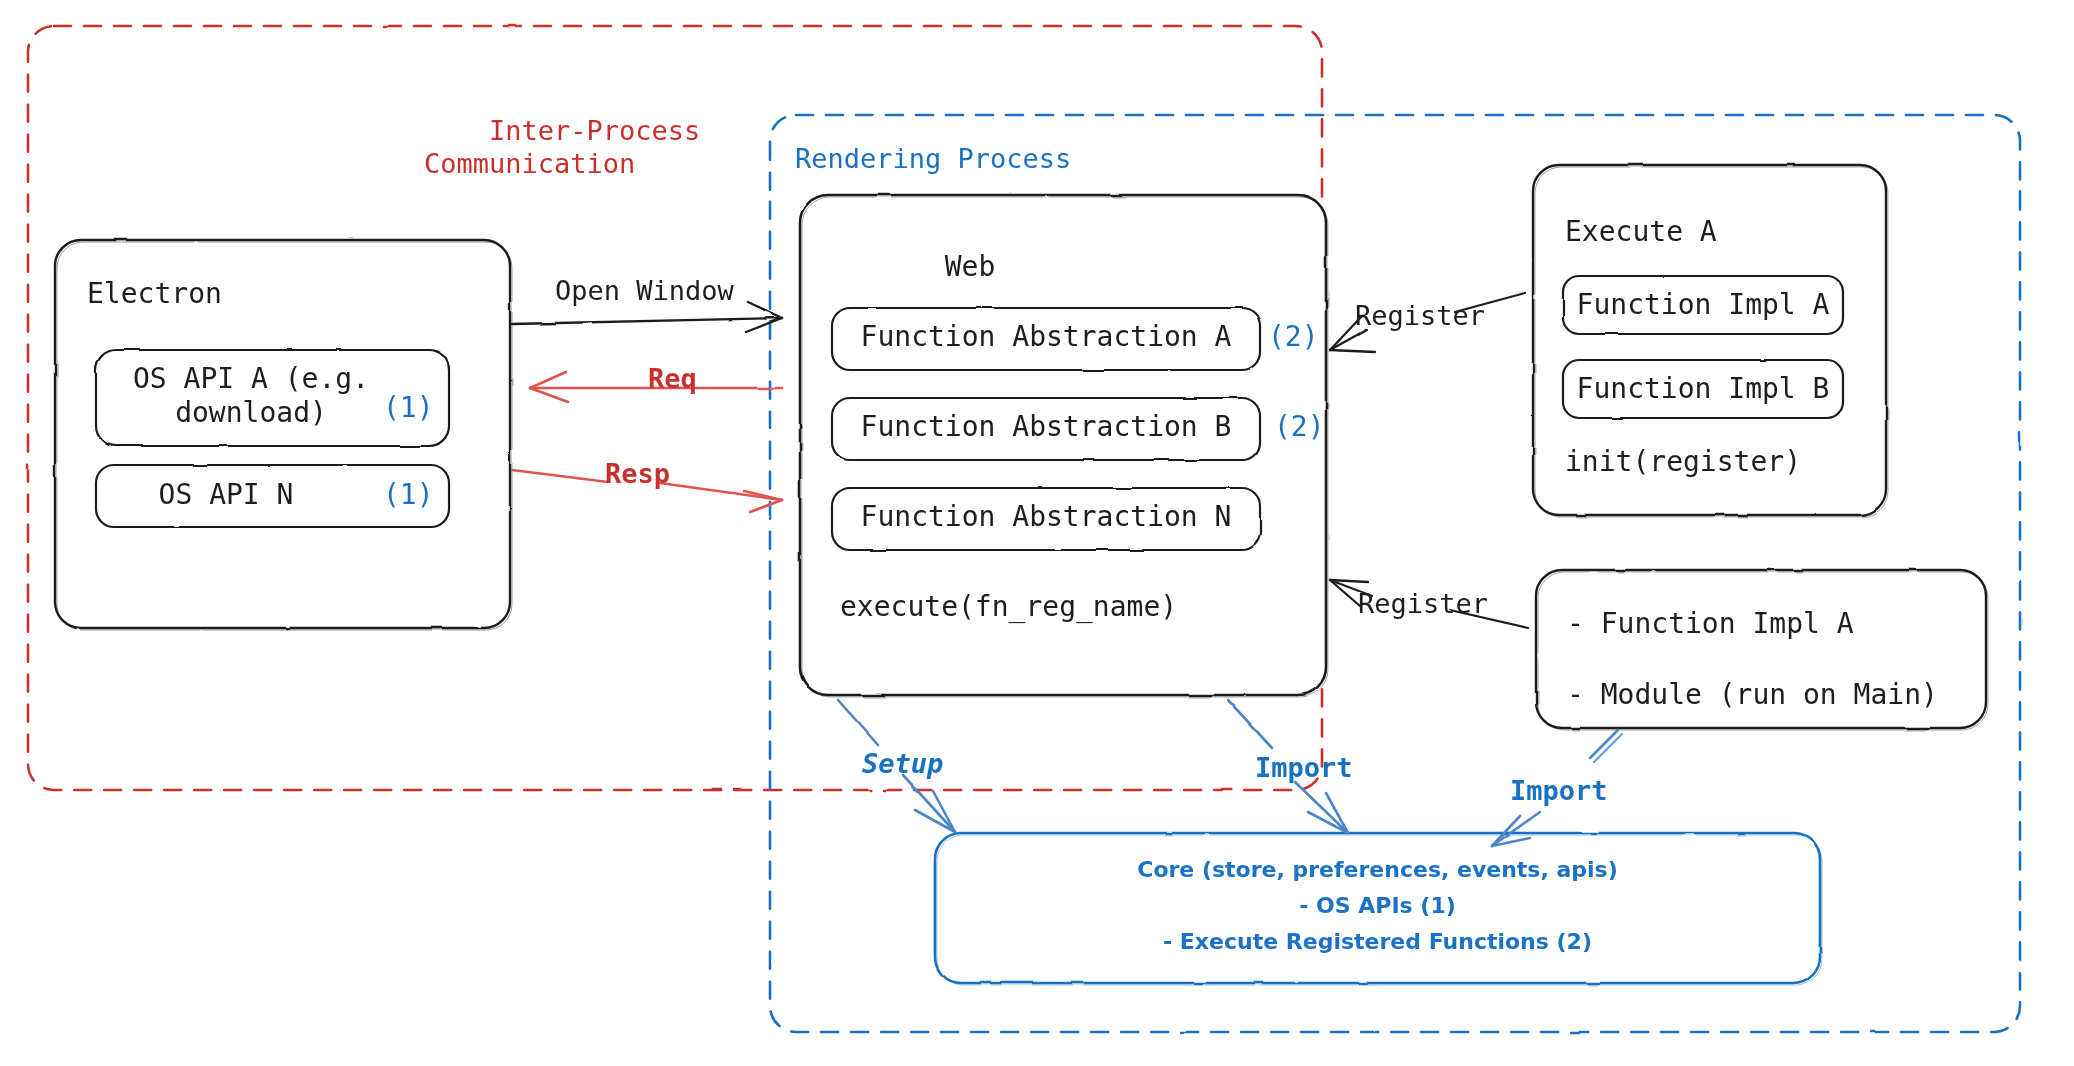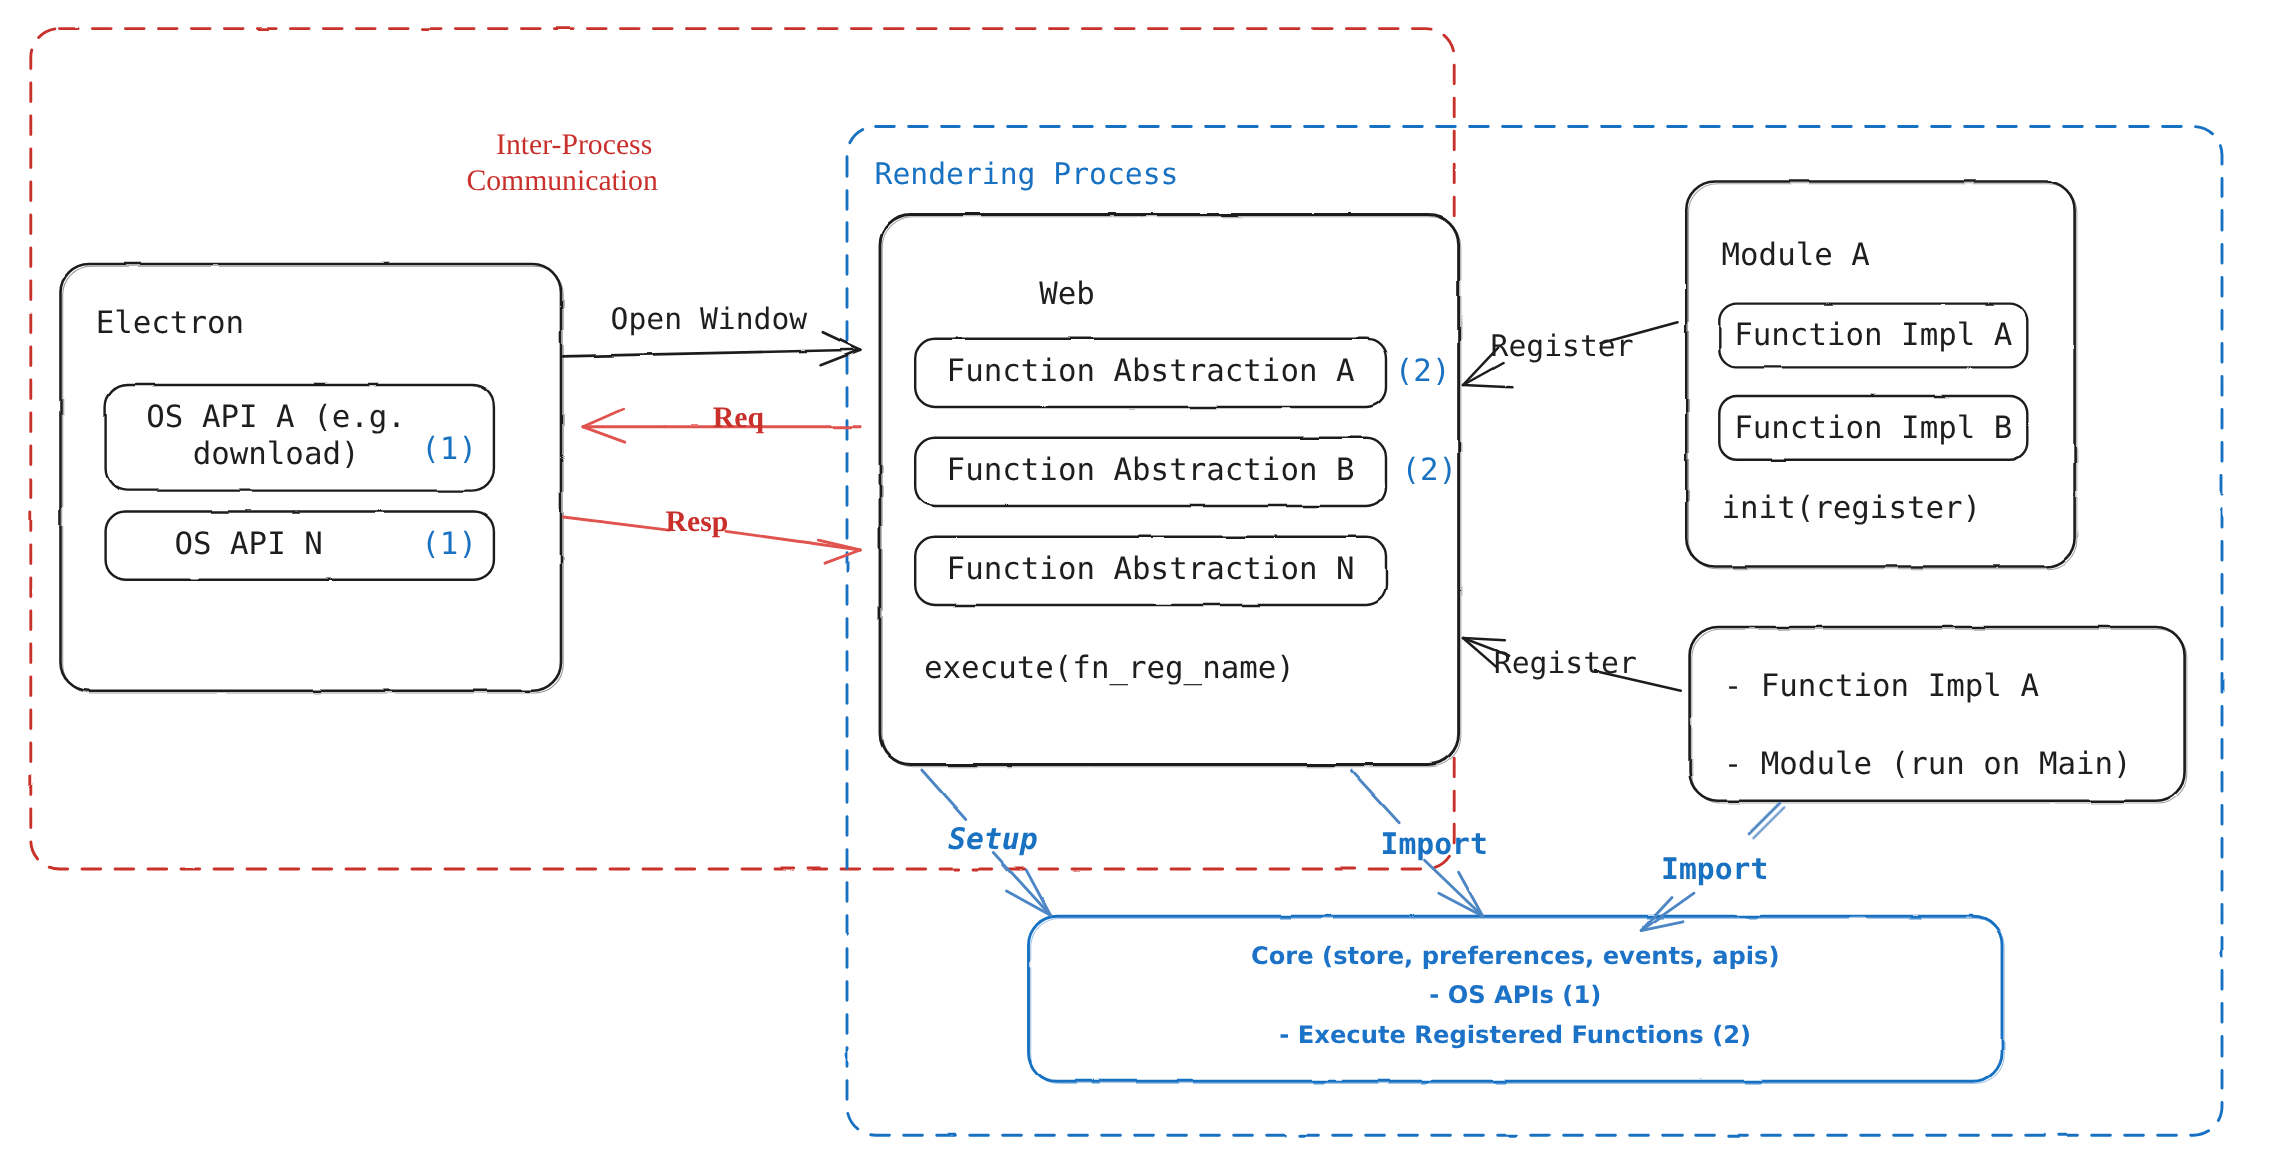--- a/index.html
+++ b/index.html
@@ -26,21 +26,21 @@
   .lbl {
     position: absolute;
     font-family: "DejaVu Sans Mono", "Liberation Mono", monospace;
     white-space: pre;
     line-height: 1.22;
     color: #1e1e1e;
   }
   .lbl.center { text-align: center; }
   .lbl.left { text-align: left; }
   .t-black { color: #1e1e1e; }
-  .t-red   { color: #c9302c; font-family: Liberation Serif, serif; }
+  .t-red   { color: #c9302c; }
   .t-blue  { color: #1971c2; }
   .t-blue-strong { color: #1b72c6; }
   .fs-container { font-size: 27px; }
   .fs-box-title { font-size: 28px; }
   .fs-item { font-size: 28px; }
   .fs-edge { font-size: 27px; }
   .fs-core { font-size: 22px; font-weight: bold; font-family: "DejaVu Sans", "Liberation Sans", sans-serif; }
   .fs-mark { font-size: 28px; }
 </style>
 </head>
@@ -197,21 +197,21 @@
   <div class="lbl center fs-item" style="left:840px; top:320px; width:412px;">Function Abstraction A</div>
   <div class="lbl left fs-mark t-blue" style="left:1268px; top:320px;">(2)</div>
 
   <div class="lbl center fs-item" style="left:840px; top:410px; width:412px;">Function Abstraction B</div>
   <div class="lbl left fs-mark t-blue" style="left:1274px; top:410px;">(2)</div>
 
   <div class="lbl center fs-item" style="left:840px; top:500px; width:412px;">Function Abstraction N</div>
 
   <div class="lbl left fs-item" style="left:840px; top:590px; width:460px;">execute(fn_reg_name)</div>
 
-  <div class="lbl left fs-box-title" style="left:1565px; top:215px; width:280px;">Module A</div>
+  <div class="lbl left fs-box-title" style="left:1565px; top:215px; width:280px;">Execute A</div>
 
   <div class="lbl center fs-item" style="left:1563px; top:288px; width:280px;">Function Impl A</div>
 
   <div class="lbl center fs-item" style="left:1563px; top:372px; width:280px;">Function Impl B</div>
 
   <div class="lbl left fs-item" style="left:1565px; top:445px; width:320px;">init(register)</div>
 
   <div class="lbl left fs-item" style="left:1567px; top:607px; width:400px;">- Function Impl A</div>
   <div class="lbl left fs-item" style="left:1567px; top:678px; width:420px;">- Module (run on Main)</div>
 

